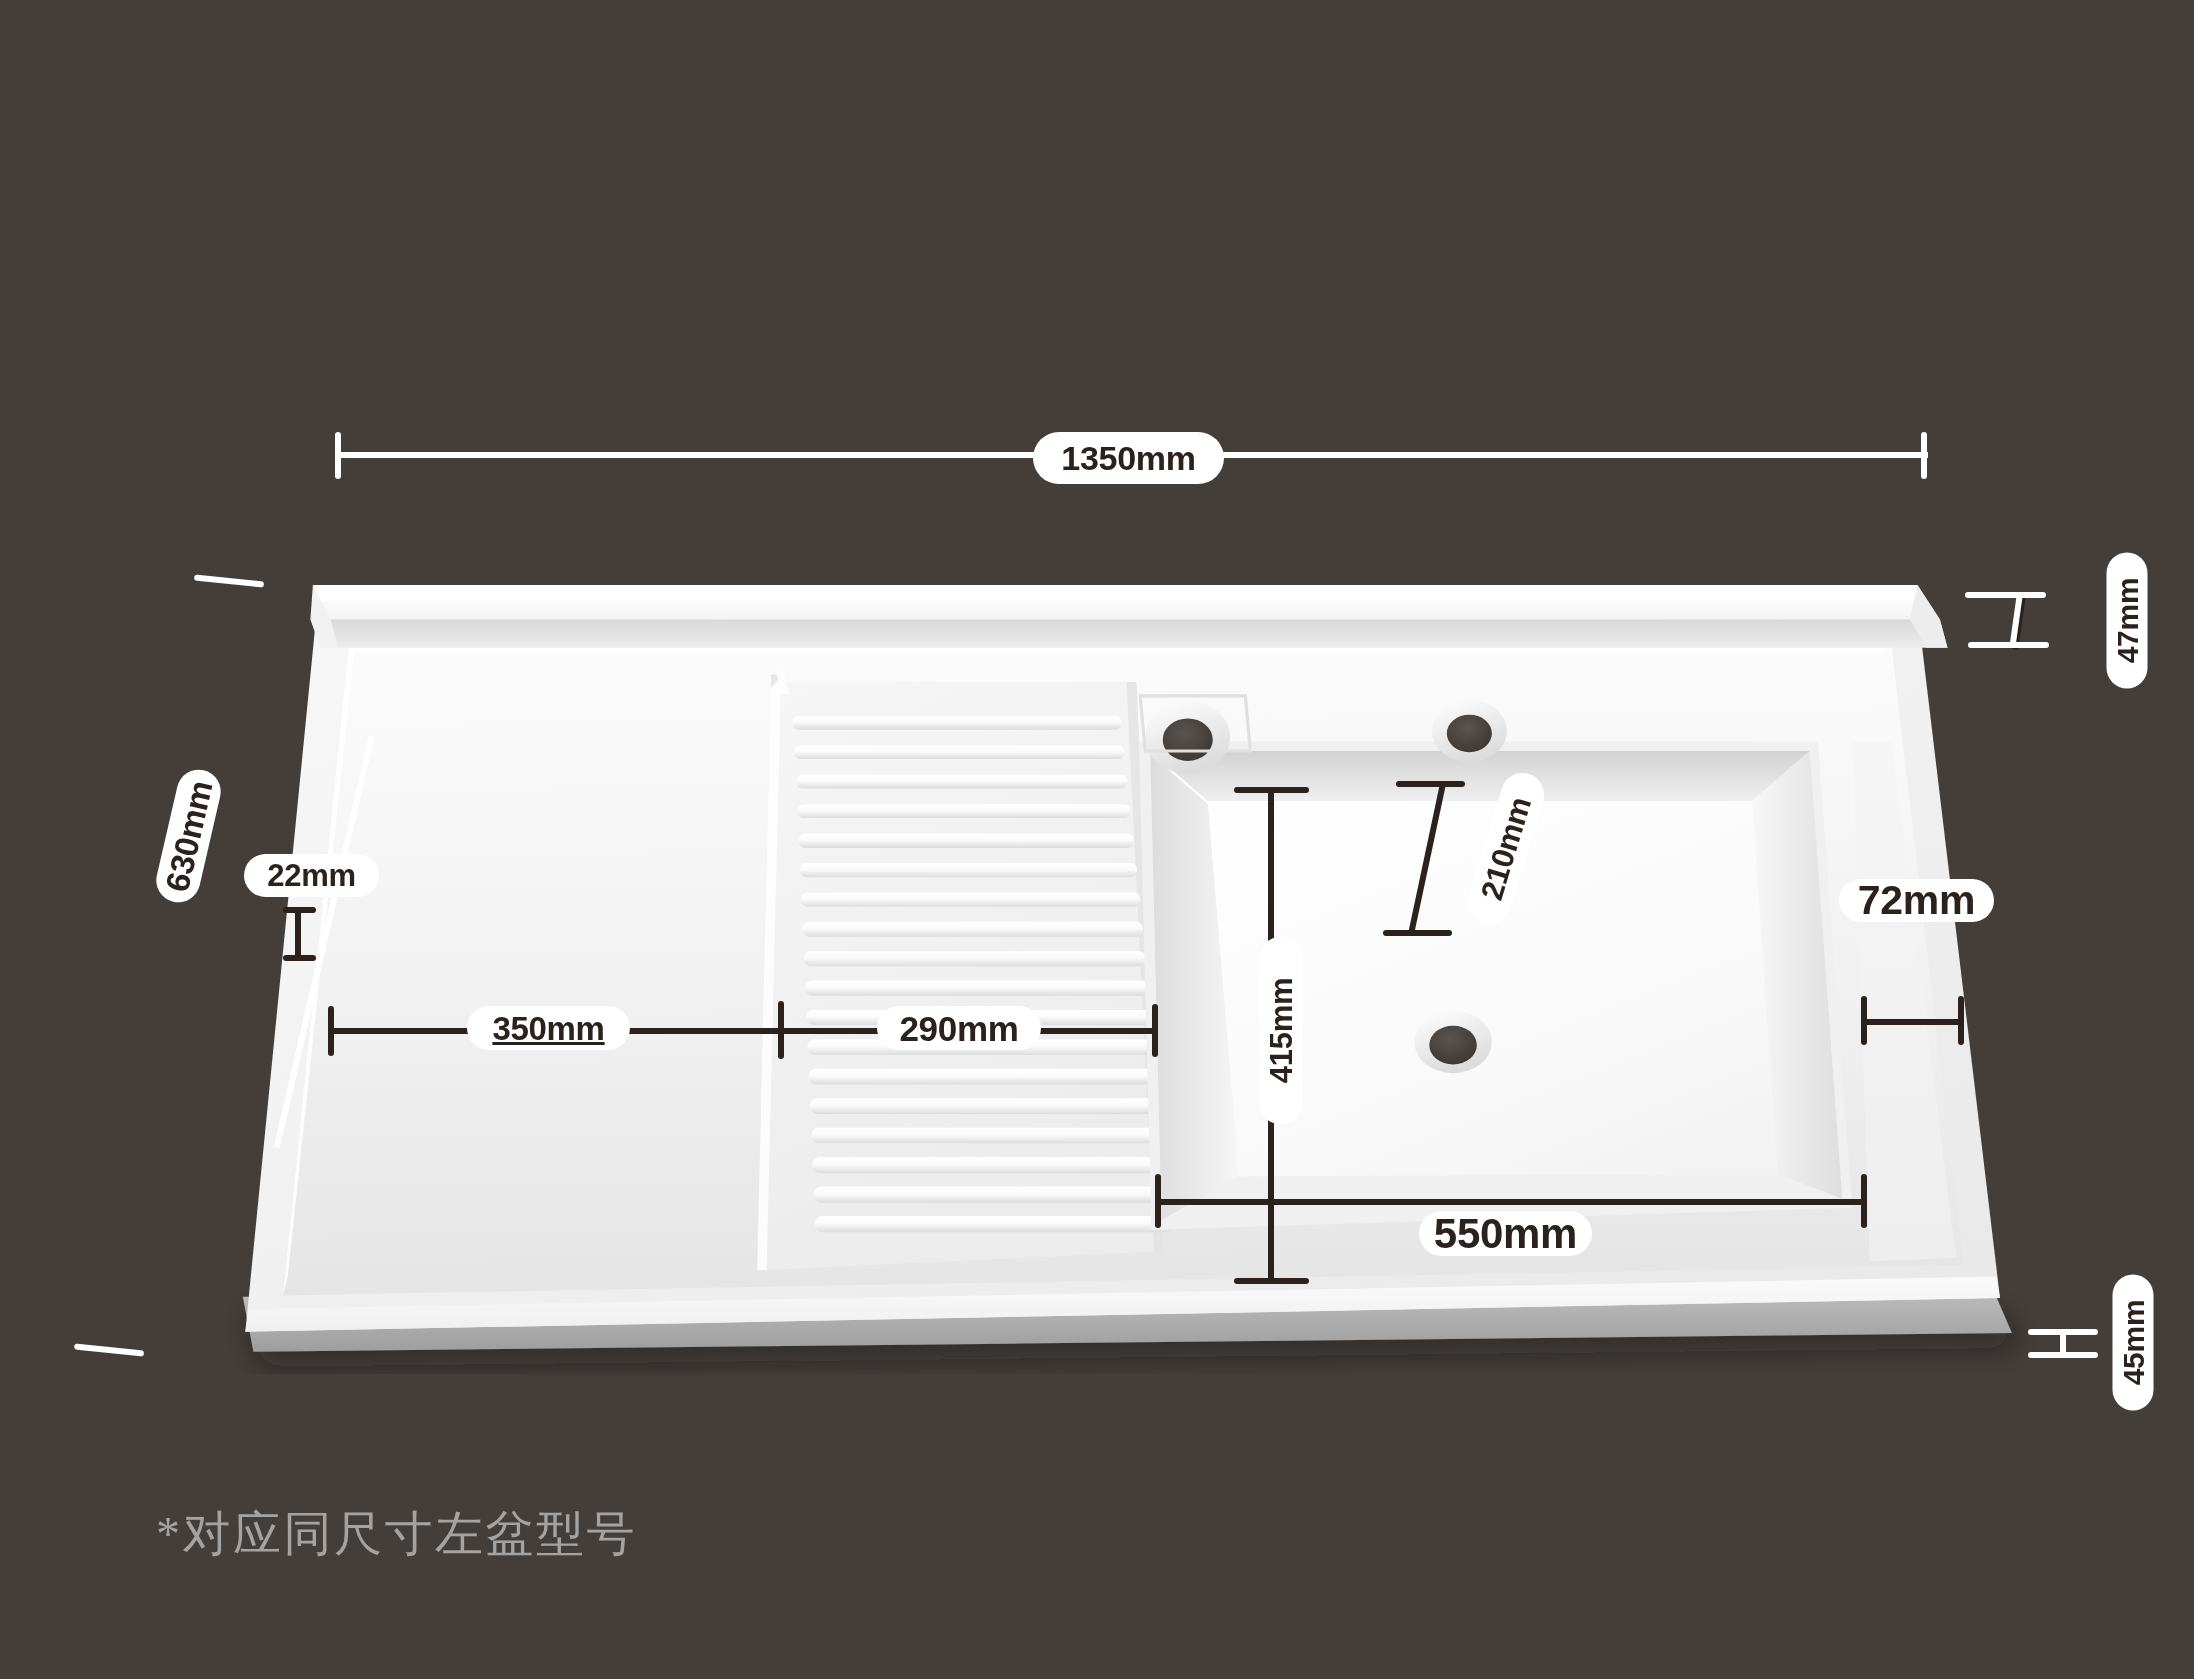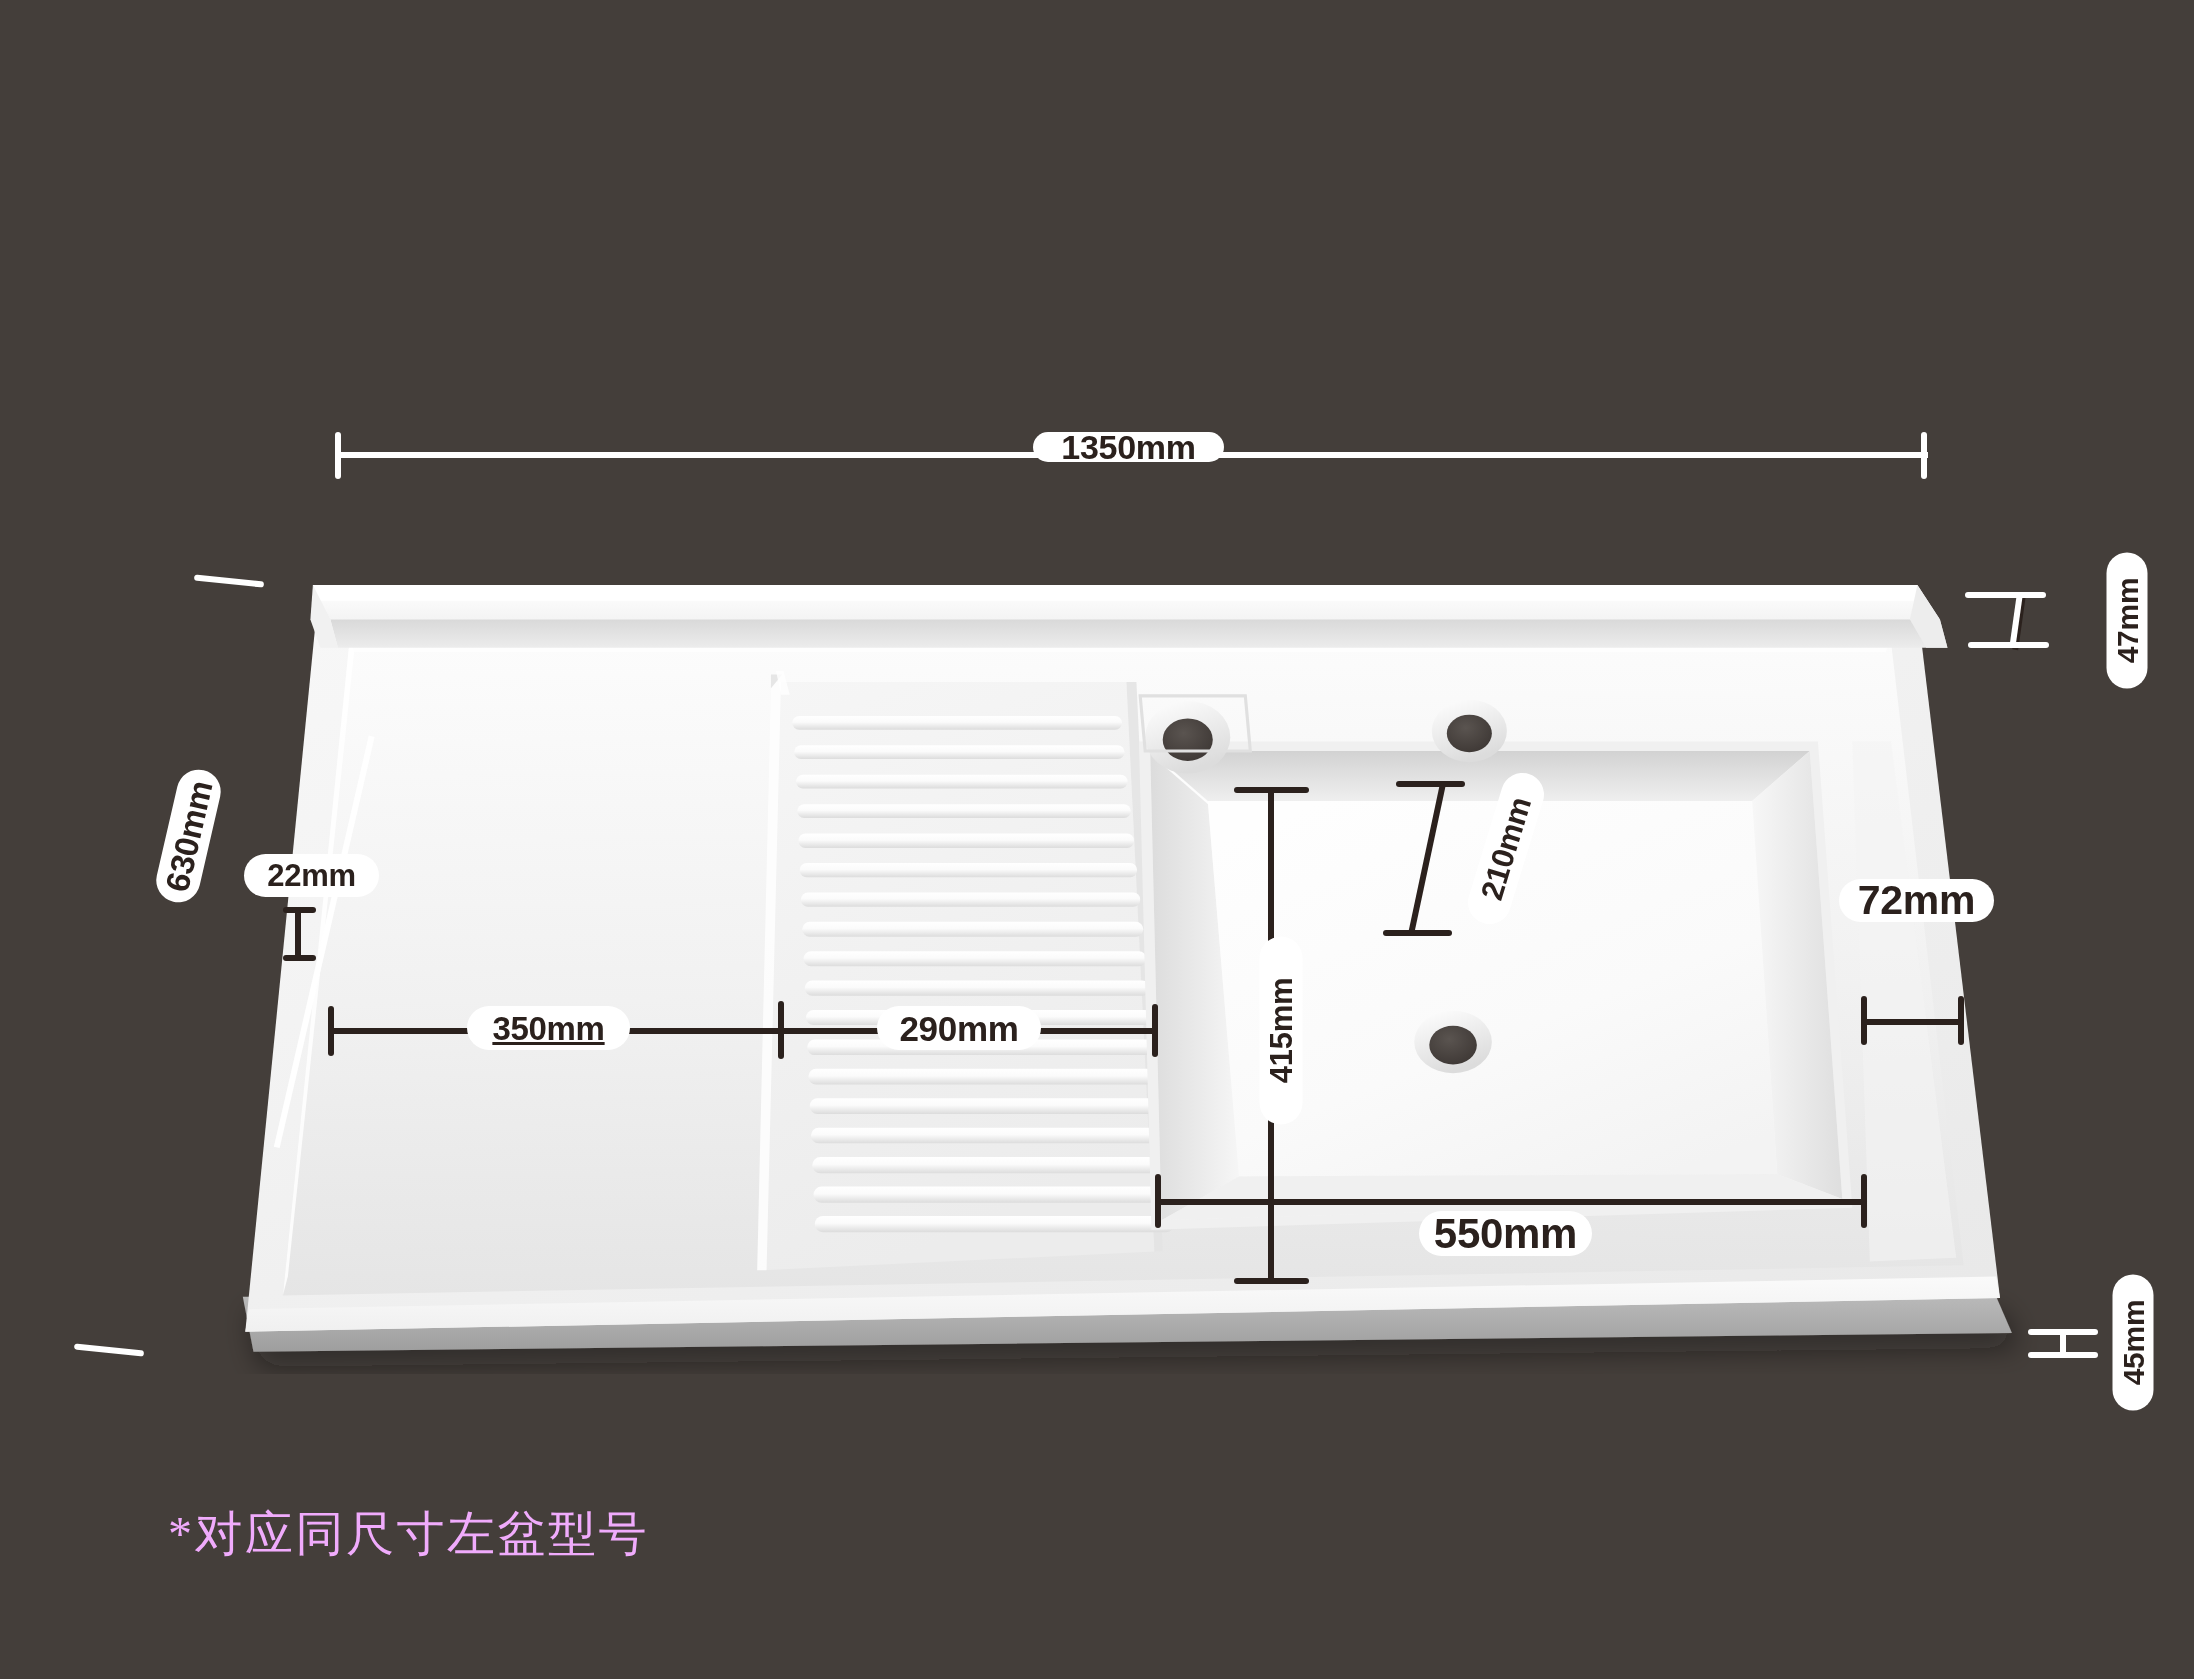--- a/index.html
+++ b/index.html
@@ -36,22 +36,22 @@
   .tick-v-white{position:absolute;width:6.3px;background:#ffffff;border-radius:3.1px;z-index:31;}
   .tick-h{position:absolute;height:6.3px;background:#2b211d;border-radius:3.1px;z-index:31;}
   .tick-h-white{position:absolute;height:6.3px;background:#ffffff;border-radius:3.1px;z-index:31;}
 
   
   #product{position:absolute;left:0;top:0;width:2194px;height:1679px;z-index:10;}
 
   
   #caption{
     position:absolute;
-    left:168px;top:1502px;
-    color:#f0abfc;
+    left:156px;top:1502px;
+    color:#a3a3a3;
     font-family:"Liberation Serif", serif;
     font-size:48px;
     letter-spacing:2.5px;
     z-index:45;
     white-space:nowrap;
   }
 </style>
 </head>
 <body>
 
@@ -215,21 +215,21 @@
       <ellipse cx="2322" cy="1670" rx="38" ry="31" fill="url(#gHole)"></ellipse>
     </g>
 
     <path d="M 1232 1078 L 1250 1078 L 1232 1100 Z" fill="#e6e6e6"></path>
     <path d="M 1240 1072 L 1252 1072 L 1262 1110 L 1248 1110 Z" fill="#ffffff" opacity="0.8"></path>
   </svg>
 
   <div class="dimline dl-h-white" style="left:338px; top:452px; width:1590px;"></div>
   <div class="tick-v-white" style="left:335px; top:432px; height:47px;"></div>
   <div class="tick-v-white" style="left:1921px; top:432px; height:47px;"></div>
-  <div class="pill" style="left:1033px; top:432px; width:191px; height:30px; font-size:34px;">1350mm</div>
+  <div class="pill" style="left:1033px; top:432px; width:191px; height:52px; font-size:34px;">1350mm</div>
 
   <div class="dimline dl-h-white" style="left:113px; top:939px; width:422px; height:5.6px;
               transform:rotate(-77deg); transform-origin:center center;"></div>
   <div class="tick-h-white" style="left:194px; top:578px; width:70px;
               transform:rotate(6deg); transform-origin:center;"></div>
   <div class="tick-h-white" style="left:74px; top:1347px; width:70px;
               transform:rotate(6deg); transform-origin:center;"></div>
   <div class="pill" style="left:121px; top:814px; width:135px; height:44px; font-size:33px;
               transform:rotate(-77deg); transform-origin:center center;">630mm</div>
 

